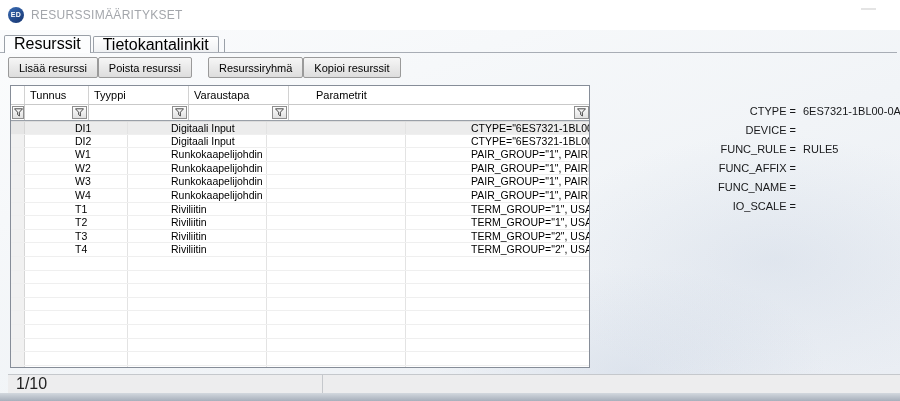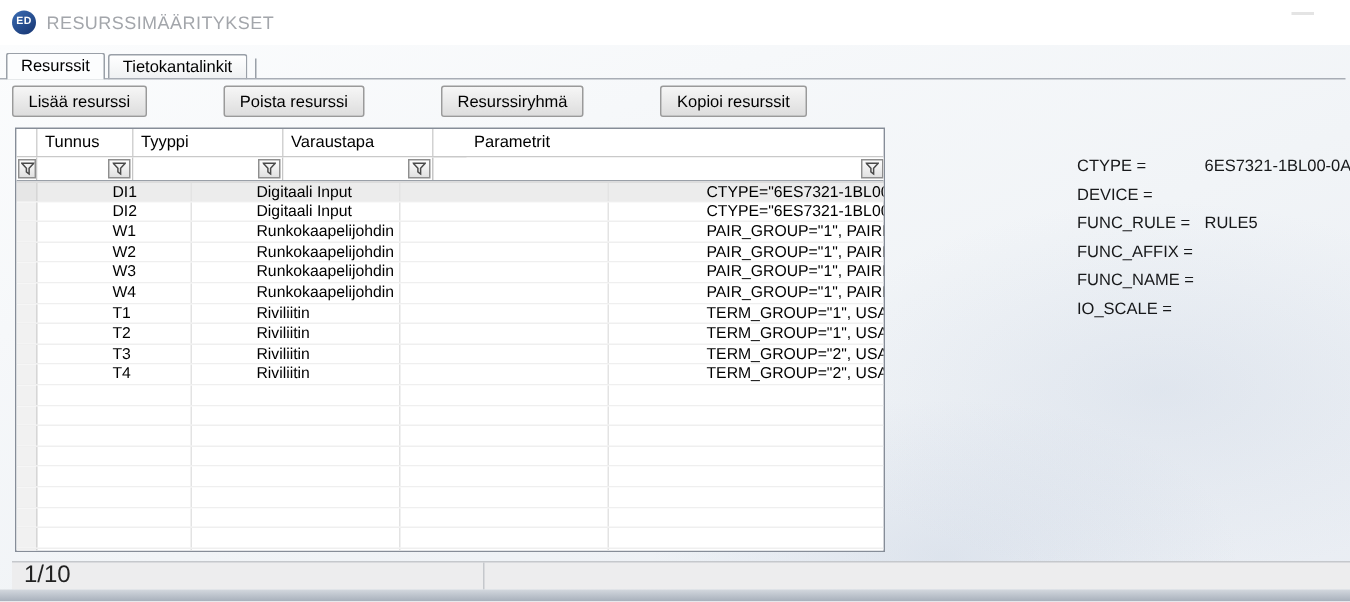--- a/index.html
+++ b/index.html
@@ -18,33 +18,33 @@
 
   
   .content { position:absolute; left:0; top:30px; width:900px; height:371px;
     background:
       radial-gradient(ellipse 340px 180px at 86% 62%, rgba(160,178,205,.18), transparent 70%),
       radial-gradient(ellipse 280px 150px at 70% 92%, rgba(160,178,205,.20), transparent 70%),
       linear-gradient(160deg,#fbfcfd 0%, #f1f4f7 55%, #e9edf3 100%); }
 
   
   .tab-strip { position:absolute; left:4px; top:5px; height:18px; display:flex; align-items:flex-end; }
-  .tab { height:17px; line-height:16px; padding:0 9px; font-size:11px; color:#000;
+  .tab { height:17px; line-height:16px; padding:0 9px; font-size:16px; color:#000;
     border:1px solid #9aa0a8; border-bottom:none; border-radius:2px 2px 0 0;
     background:linear-gradient(#ffffff,#eef0f2); margin-right:2px; position:relative; }
   .tab.active { height:18px; background:#fcfdfe; z-index:2; }
   .tab-divider { width:1px; height:13px; background:#9aa0a8; margin-left:3px; margin-bottom:1px; }
   .tabline { position:absolute; left:0px; top:22px; width:897px; height:1px; background:#a8adb5; }
 
   
-  .toolbar { position:absolute; left:8px; top:27px; display:flex;gap:35px; }
+  .toolbar { position:absolute; left:8px; top:27px; display:flex; }
   .btn { height:21px; padding:0 10px; font-size:11px; color:#000;
     border:1px solid #9a9a9a; border-radius:2px;
     background:linear-gradient(#f6f6f6,#dddddd); }
-  .btn + .btn { margin-left:16px; }
+  .btn + .btn { margin-left:0; }
   .btn:nth-child(3){ margin-left:16px; }
   .btn:nth-child(4){ }
 
   
   .grid { position:absolute; left:10px; top:55px; width:580px; height:283px;
     border:1px solid #868d98; background:#ffffff; overflow:hidden; font-size:11px; }
   .g-header { display:flex; height:18px; background:#ffffff; }
   .hc { line-height:18px; padding-left:5px; border-right:1px solid #d2d2d2;
     white-space:nowrap; overflow:hidden; }
   .g-filter { display:flex; height:17px; border-top:1px solid #c9c9c9;
@@ -66,21 +66,21 @@
   .c5 { width:117px; flex:none; }
   .c6 { flex:1; border-right:none !important; }
   .dc.c0 { background:#f1f1f1; border-right:1px solid #d6d6d6; }
   .dc.c1 { padding-left:11px; }
   .g-row.selected .dc { background:#ececec; }
   .g-row.selected .dc.c0 { background:#e6e6e6; }
 
   
   .details { position:absolute; left:718px; top:72px; width:180px; font-size:11px; color:#17181a; }
   .drow { display:flex; height:19px; line-height:19px; }
-  .dlabel { width:78px; text-align:left; flex:none; white-space:nowrap; }
+  .dlabel { width:78px; text-align:right; flex:none; white-space:nowrap; }
   .dvalue { margin-left:7px; white-space:nowrap; }
 
   
   .statusbar { position:absolute; left:8px; top:344px; width:900px; height:19px;
     background:#ededee; border-top:1px solid #c5c8cc; display:flex; font-size:16px; color:#222; }
   .status-left { width:315px; flex:none; border-right:1px solid #c5c8cc; line-height:18px; padding-left:8px; }
   .status-rest { flex:1; }
   .bottom-strip { position:absolute; left:0; top:363px; width:900px; height:8px;
     background:linear-gradient(180deg,#d3d8de 0%, #a7afbb 100%); }
 </style>

